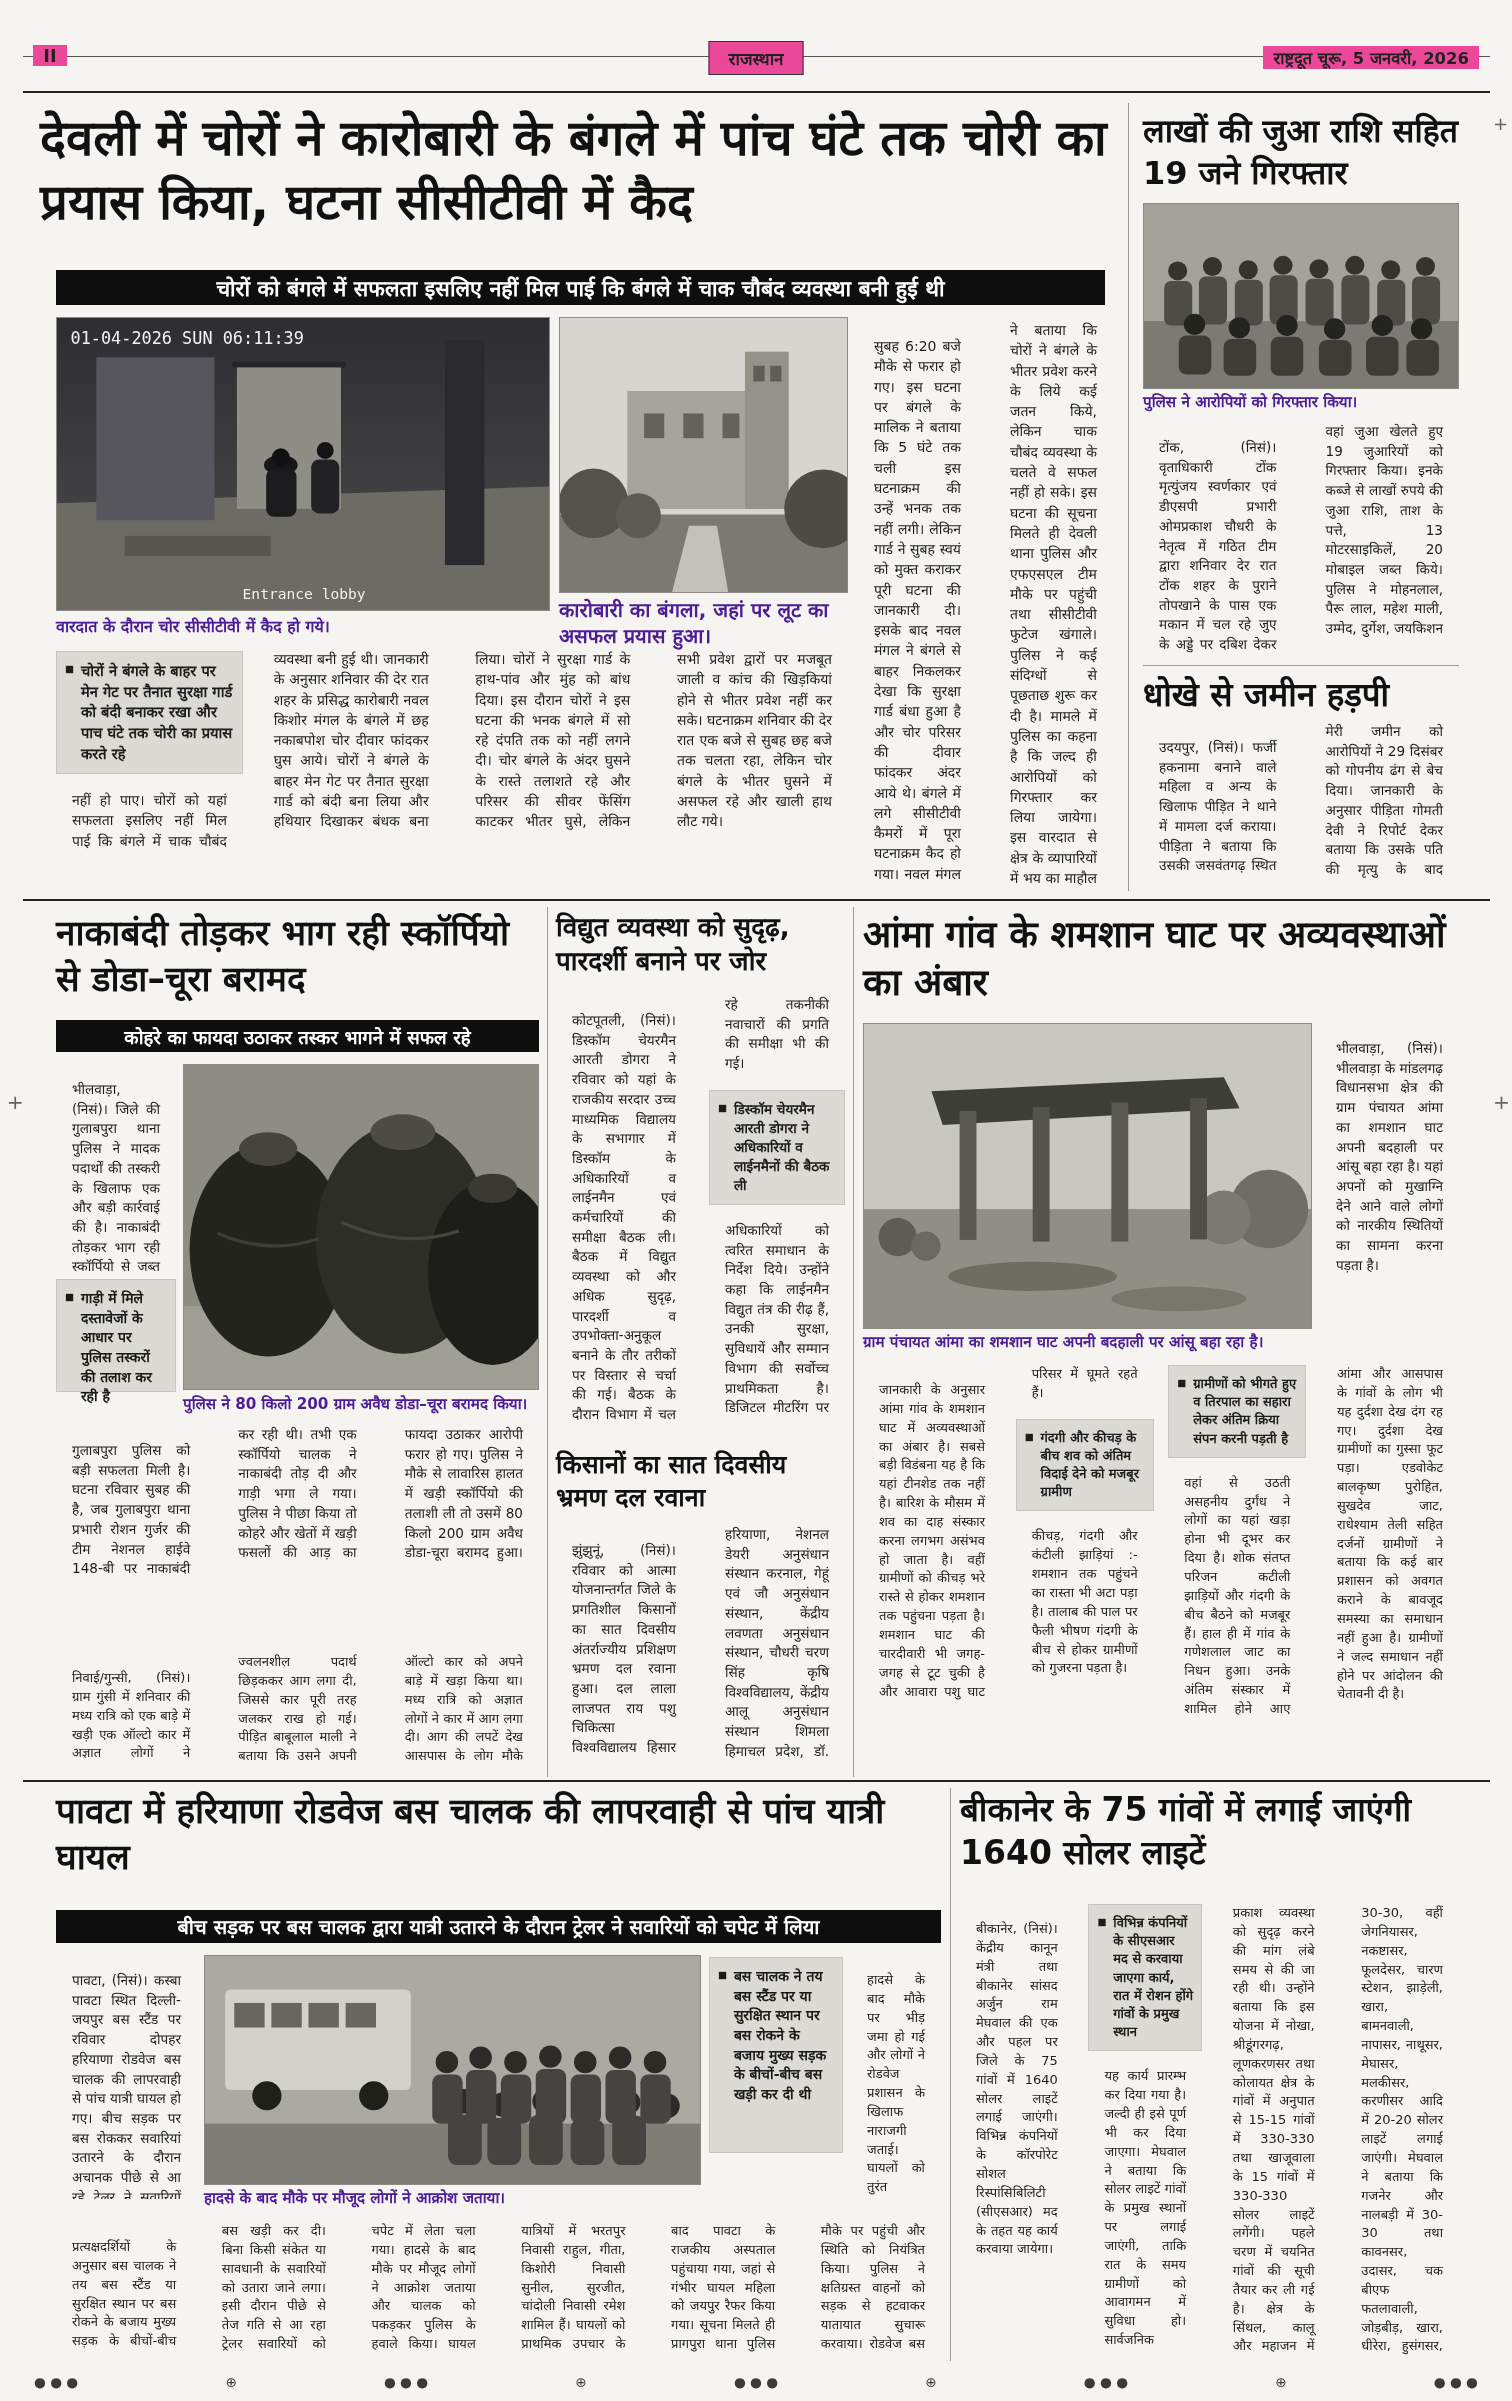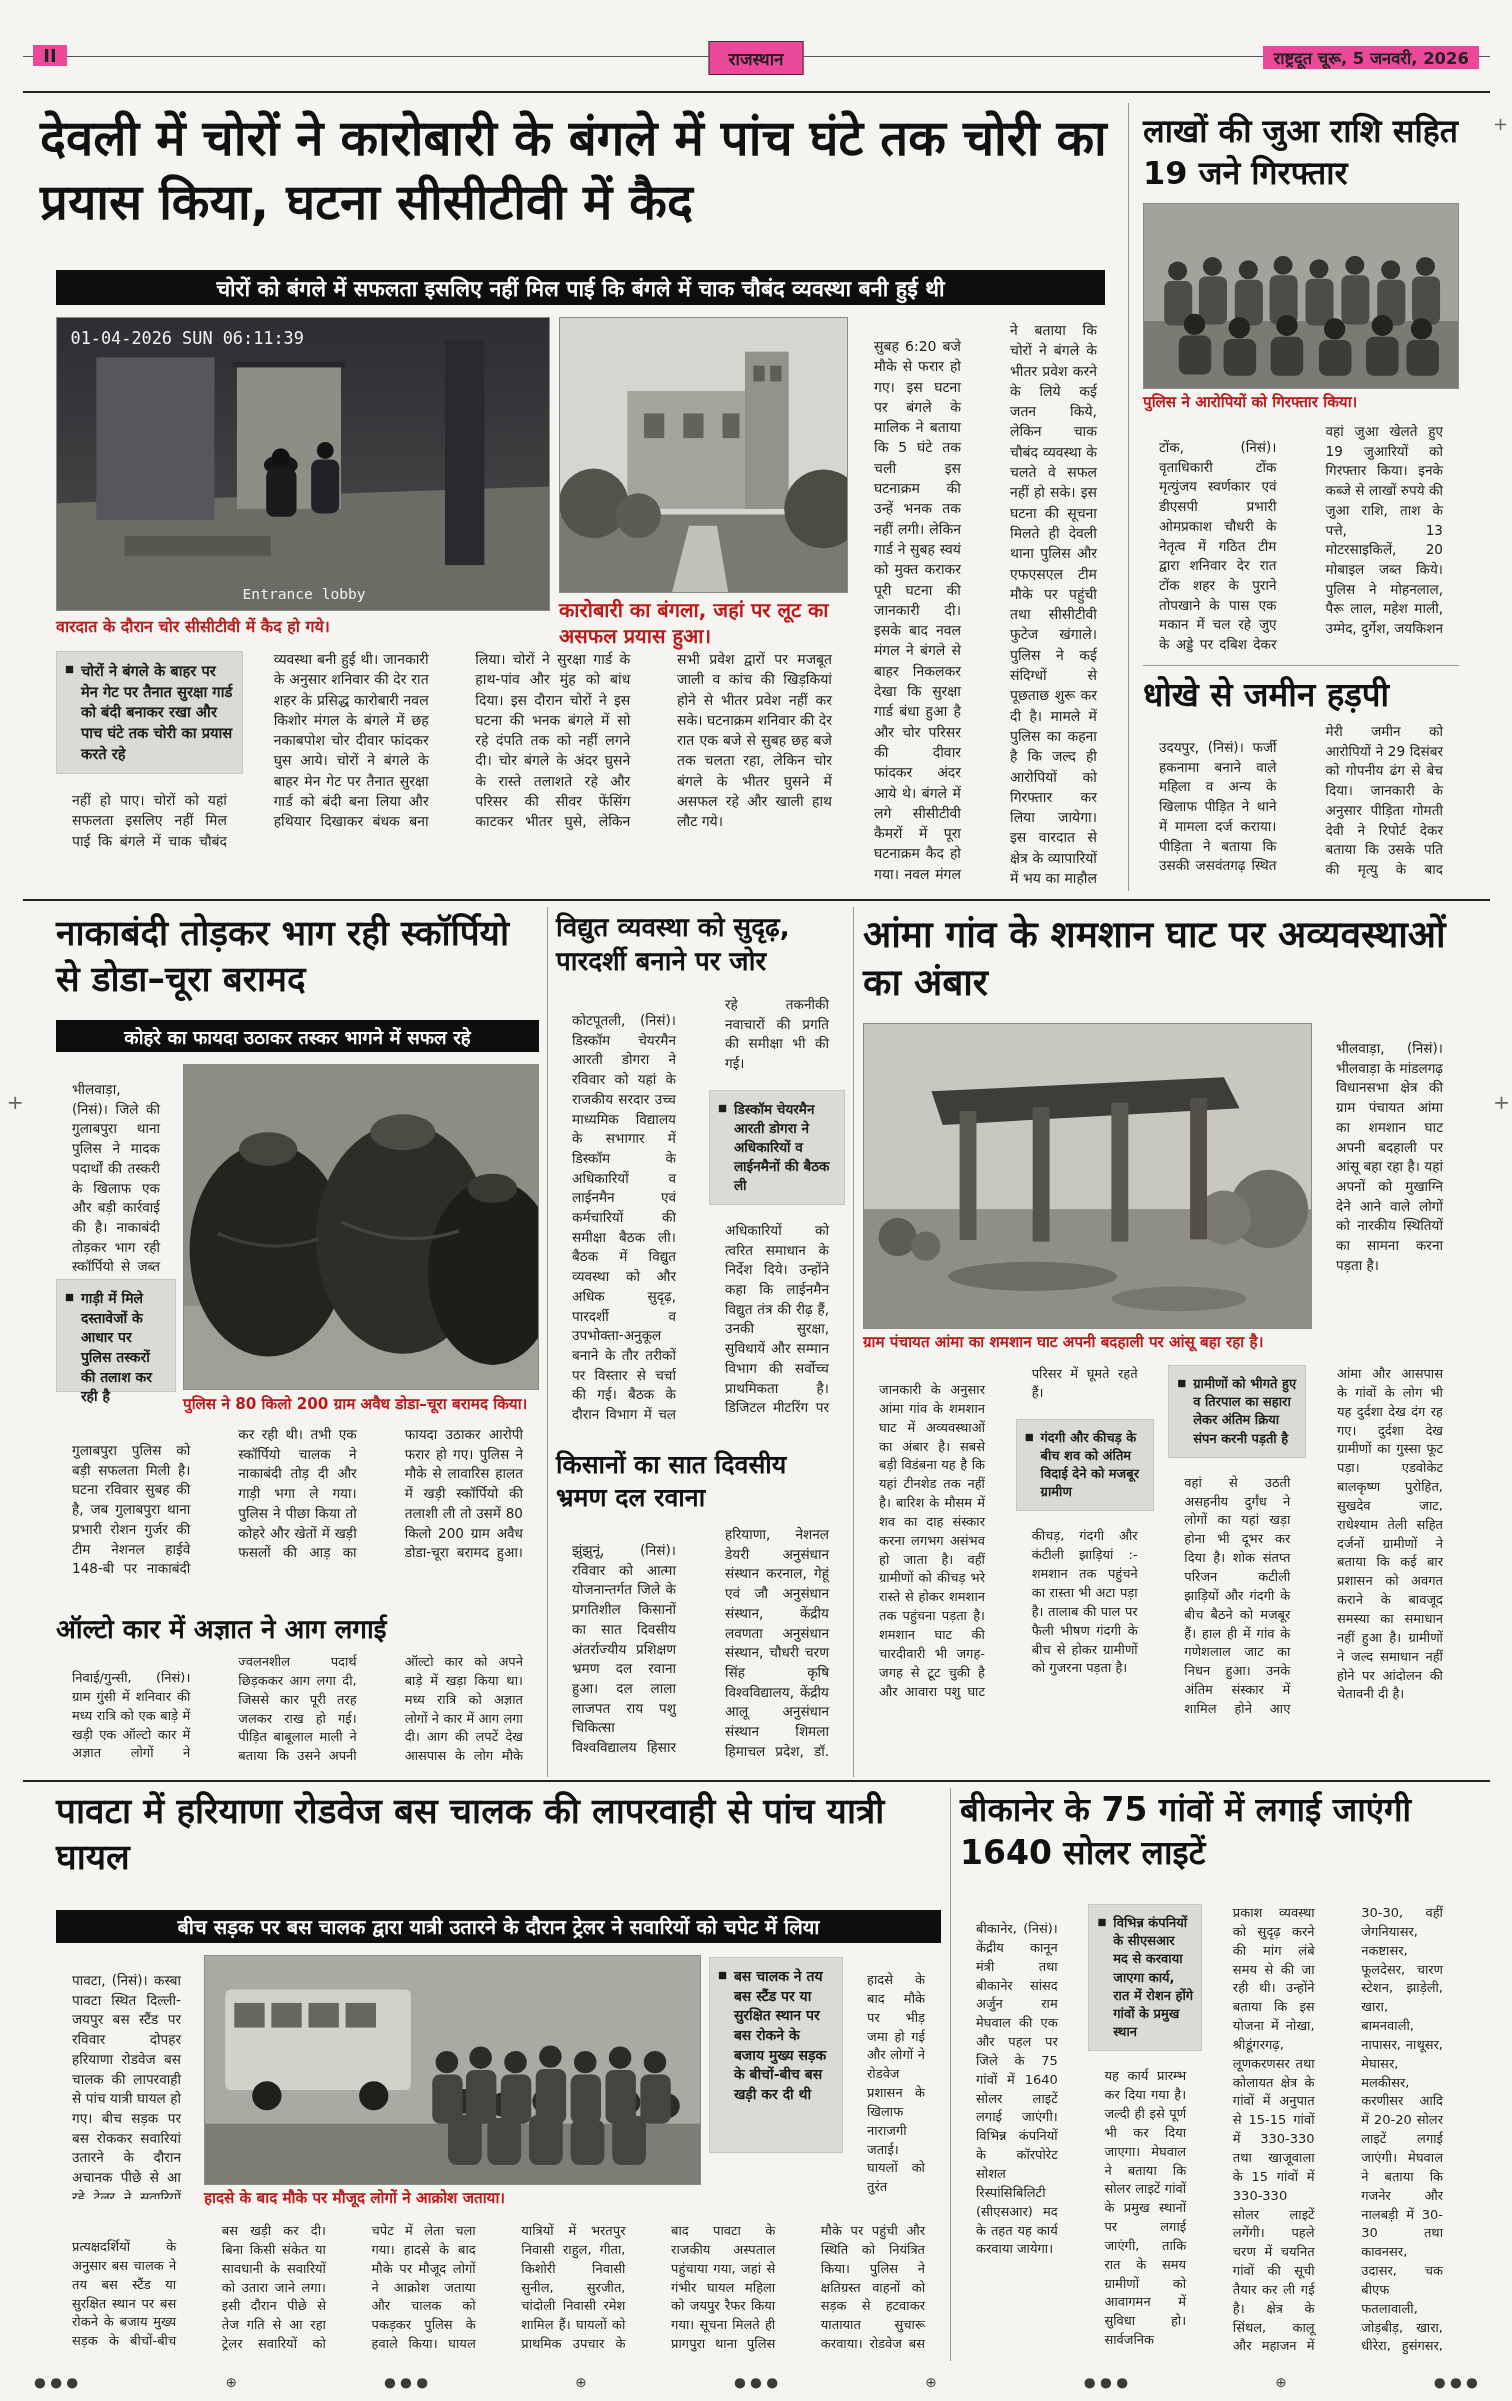--- a/index.html
+++ b/index.html
@@ -8,21 +8,21 @@
   #page{position:relative;width:1512px;height:2401px;background:#f5f4f0;overflow:hidden}
   .abs{position:absolute}
   .hl{font-weight:800;text-align:left;color:#111;line-height:1.3}
   .kicker{background:#0e0e0e;color:#fff;display:flex;align-items:center;justify-content:center;font-weight:700;text-align:center}
   .body-text{text-align:justify;color:#1d1d1d;line-height:1.45;overflow:hidden}
   .body-text p{margin:16px}
   .cols-2{column-count:2;column-gap:17px}
   .cols-3{column-count:3;column-gap:16px}
   .cols-4{column-count:4;column-gap:14.7px}
   .cols-6{column-count:6;column-gap:13.6px}
-  .caption{font-weight:700;color:#b91c1c;line-height:1.3}
+  .caption{font-weight:700;color:#4c1d95;line-height:1.3}
   .quote{background:#dbdad4;border:0.6px solid #c6c5bf;padding:9px 8px;font-weight:700;display:flex;gap:6.8px;break-inside:avoid;margin:2.3px 0 9px;line-height:1.4;text-align:left}
   .quote .sq{font-size:9.6px;line-height:1.7;flex:0 0 auto}
   .photo{background:#f0abfc;overflow:hidden;border:0.6px solid #8b8a83}
   .photo svg{display:block;width:100%;height:100%}
   .rule{background:#222}
   .vrule{background:#9b9a93}
   .mast{font-weight:700;color:#222;background:#ec4899;padding:0 10.2px}
   .footer-row{display:flex;justify-content:space-between;align-items:center;color:#3a3a3a}
   .regmark{color:#66655f;font-weight:400}
 </style>
@@ -176,21 +176,20 @@
       <ellipse cx="550" cy="220" rx="44" ry="26" fill="#3a3a33"></ellipse>
       <path d="M60 300 q90 40 180 10" stroke="#3e3e37" stroke-width="6" fill="none"></path>
       <path d="M280 280 q110 50 210 16" stroke="#454540" stroke-width="6" fill="none"></path>
     </svg>
   </div>
   <div class="abs caption" style="left:183px;top:1395px;width:356px;font-size:15.2px">पुलिस ने 80 किलो 200 ग्राम अवैध डोडा–चूरा बरामद किया।</div>
   <div class="abs body-text cols-3" style="left:56px;top:1425px;width:483px;height:155px;font-size:13.6px">
     <p>गुलाबपुरा पुलिस को बड़ी सफलता मिली है। घटना रविवार सुबह की है, जब गुलाबपुरा थाना प्रभारी रोशन गुर्जर की टीम नेशनल हाईवे 148-बी पर नाकाबंदी कर रही थी। तभी एक स्कॉर्पियो चालक ने नाकाबंदी तोड़ दी और गाड़ी भगा ले गया। पुलिस ने पीछा किया तो कोहरे और खेतों में खड़ी फसलों की आड़ का फायदा उठाकर आरोपी फरार हो गए। पुलिस ने मौके से लावारिस हालत में खड़ी स्कॉर्पियो की तलाशी ली तो उसमें 80 किलो 200 ग्राम अवैध डोडा-चूरा बरामद हुआ। पुलिस ने डोडा-चूरा और गाड़ी को जब्त कर एनडीपीएस एक्ट में मामला दर्ज कर तस्करों की तलाश शुरू कर दी है।</p>
   </div>
 
-  <div class="abs hl" style="left:56px;top:1613px;width:483px;font-size:26px">ऑल्टो कार में अज्ञात ने आग लगाई</div>
   <div class="abs body-text cols-3" style="left:56px;top:1653px;width:483px;height:122px;font-size:13px">
     <p>निवाई/गुन्सी, (निसं)। ग्राम गुंसी में शनिवार की मध्य रात्रि को एक बाड़े में खड़ी एक ऑल्टो कार में अज्ञात लोगों ने ज्वलनशील पदार्थ छिड़ककर आग लगा दी, जिससे कार पूरी तरह जलकर राख हो गई। पीड़ित बाबूलाल माली ने बताया कि उसने अपनी ऑल्टो कार को अपने बाड़े में खड़ा किया था। मध्य रात्रि को अज्ञात लोगों ने कार में आग लगा दी। आग की लपटें देख आसपास के लोग मौके पर पहुंचे और पानी डालकर आग बुझाई। पीड़ित ने घटना की सूचना पुलिस को दी। सूचना पर निवाई थाना पुलिस मौके पर पहुंची और अज्ञात लोगों के विरुद्ध मामला दर्ज कर जांच शुरू की। ग्रामीणों ने क्षेत्र में रात्रि गश्त बढ़ाने की मांग की है।</p>
   </div>
 
   <div class="abs vrule" style="left:547px;top:907px;width:1.1px;height:870px"></div>
 
   <div class="abs hl" style="left:556px;top:911px;width:289px;font-size:26px">विद्युत व्यवस्था को सुदृढ़, पारदर्शी बनाने पर जोर</div>
   <div class="abs body-text cols-2" style="left:556px;top:995px;width:289px;height:442px;font-size:13.6px">
     <p>कोटपूतली, (निसं)। डिस्कॉम चेयरमैन आरती डोगरा ने रविवार को यहां के राजकीय सरदार उच्च माध्यमिक विद्यालय के सभागार में डिस्कॉम के अधिकारियों व लाईनमैन एवं कर्मचारियों की समीक्षा बैठक ली। बैठक में विद्युत व्यवस्था को और अधिक सुदृढ़, पारदर्शी व उपभोक्ता-अनुकूल बनाने के तौर तरीकों पर विस्तार से चर्चा की गई। बैठक के दौरान विभाग में चल रहे तकनीकी नवाचारों की प्रगति की समीक्षा भी की गई।</p>
     <aside class="quote" style="font-size:13.6px">

